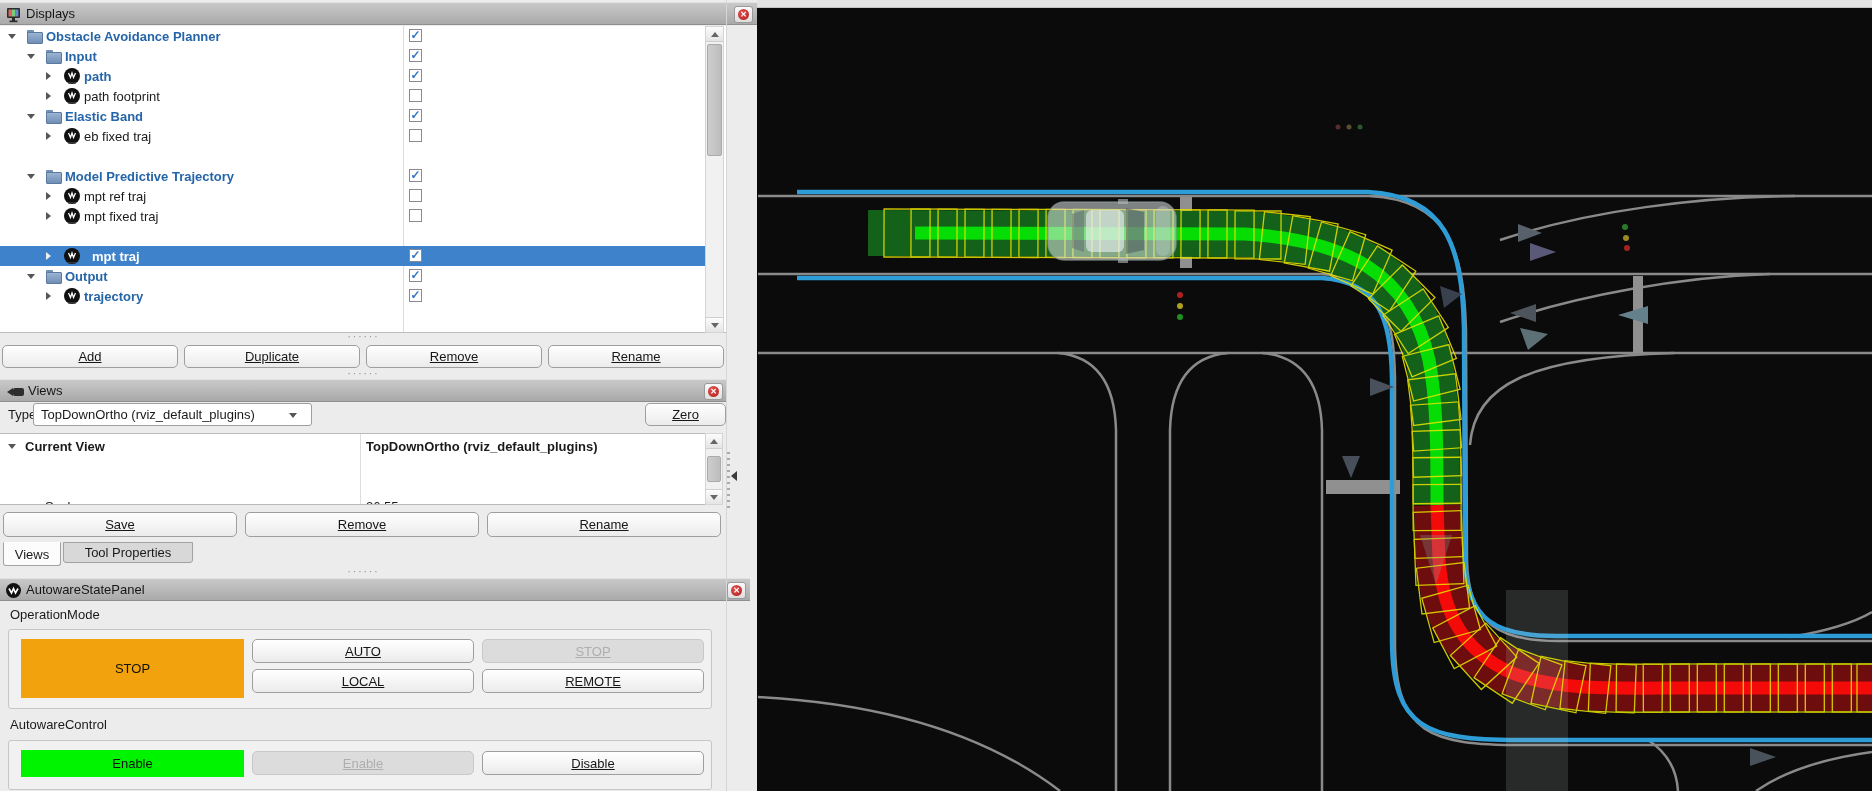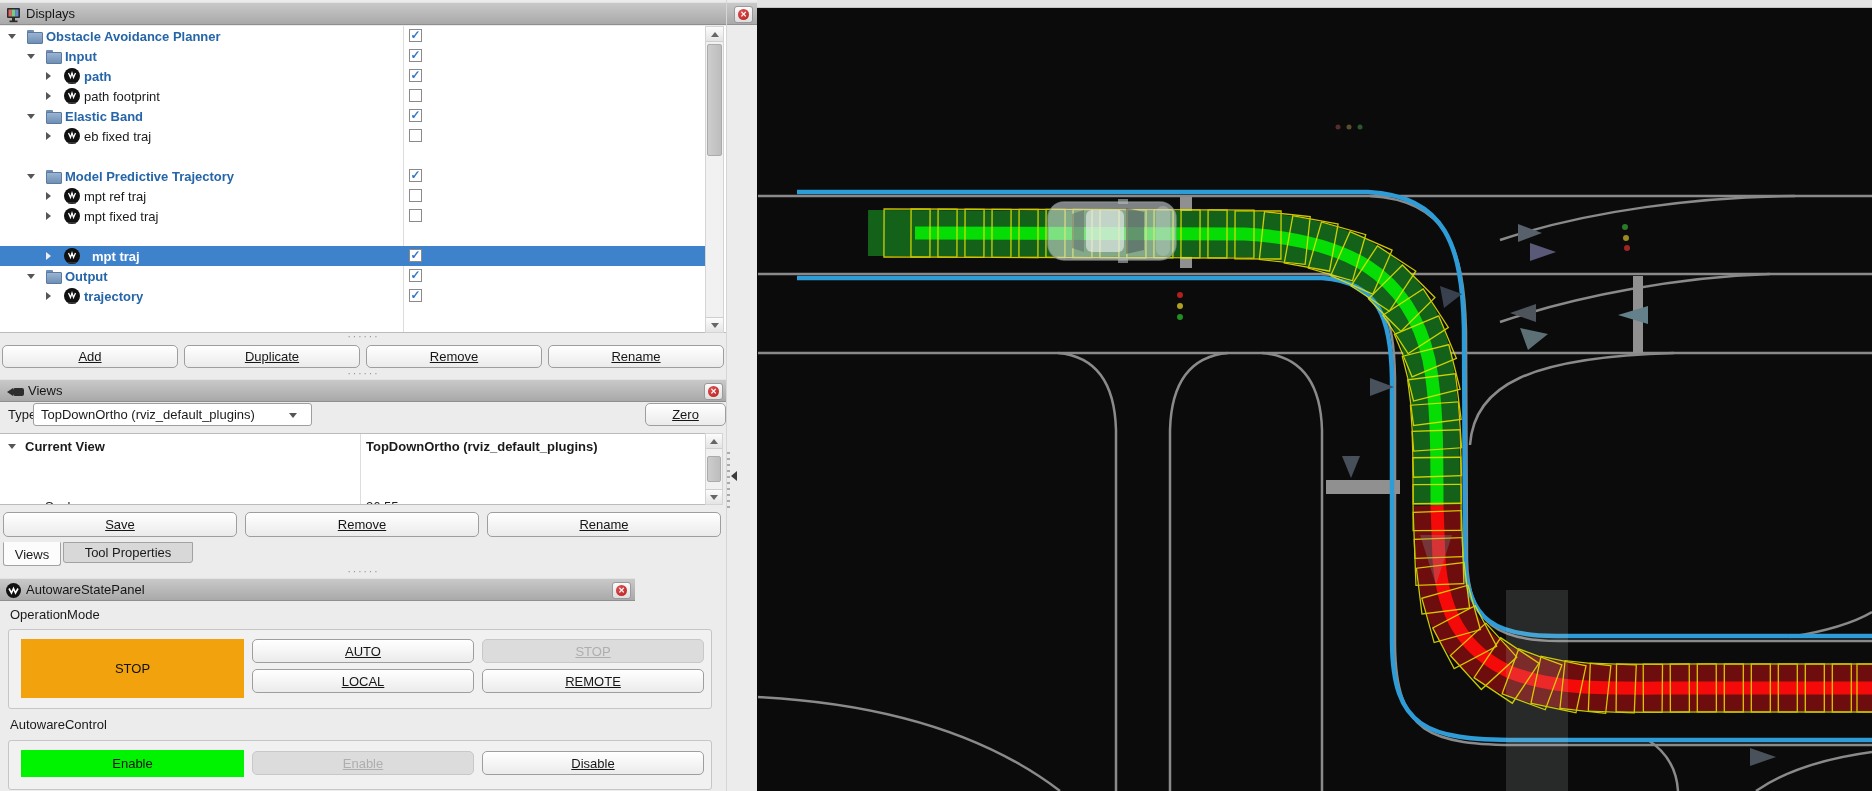--- a/index.html
+++ b/index.html
@@ -264,21 +264,21 @@
       <div class="btn" style="left: 3px; top: 512px; width: 234px; height: 25px;">Save</div>
       <div class="btn" style="left: 245px; top: 512px; width: 234px; height: 25px;">Remove</div>
       <div class="btn" style="left: 487px; top: 512px; width: 234px; height: 25px;">Rename</div>
     </div>
   <div id="tabsbar">
       <div class="tab active" style="left: 3px; width: 58px;">Views</div>
       <div class="tab inactive" style="left: 63px; width: 130px;">Tool Properties</div>
     </div>
   <div class="dots" style="top:569px;">······</div>
 
-  <div class="hdr" style="top:578px;width:635px;">
+  <div class="hdr" style="top:578px;width:750px;">
     <span class="abs" style="left:6px;top:4px;">
       <svg width="15" height="15">
           <circle cx="7.5" cy="7.5" r="7.5" fill="#111"></circle>
           <polyline points="3,5.5 5.5,10 7.5,5.5 9.5,10 12,5.5" fill="none" stroke="#fff" stroke-width="1.6"></polyline>
         </svg>
     </span>
     <span class="htitle" style="margin-left:26px;">AutowareStatePanel</span>
     <span class="closebtn">
         <span class="cdot">✕</span>
       </span>

